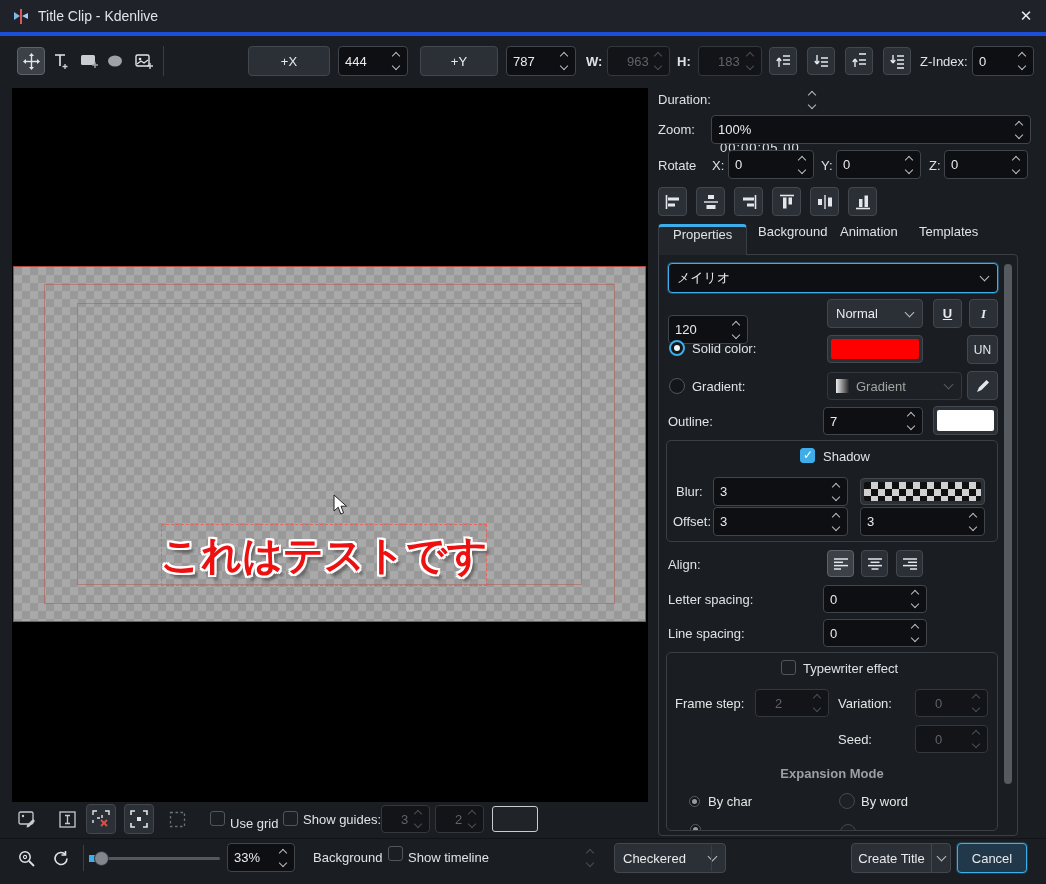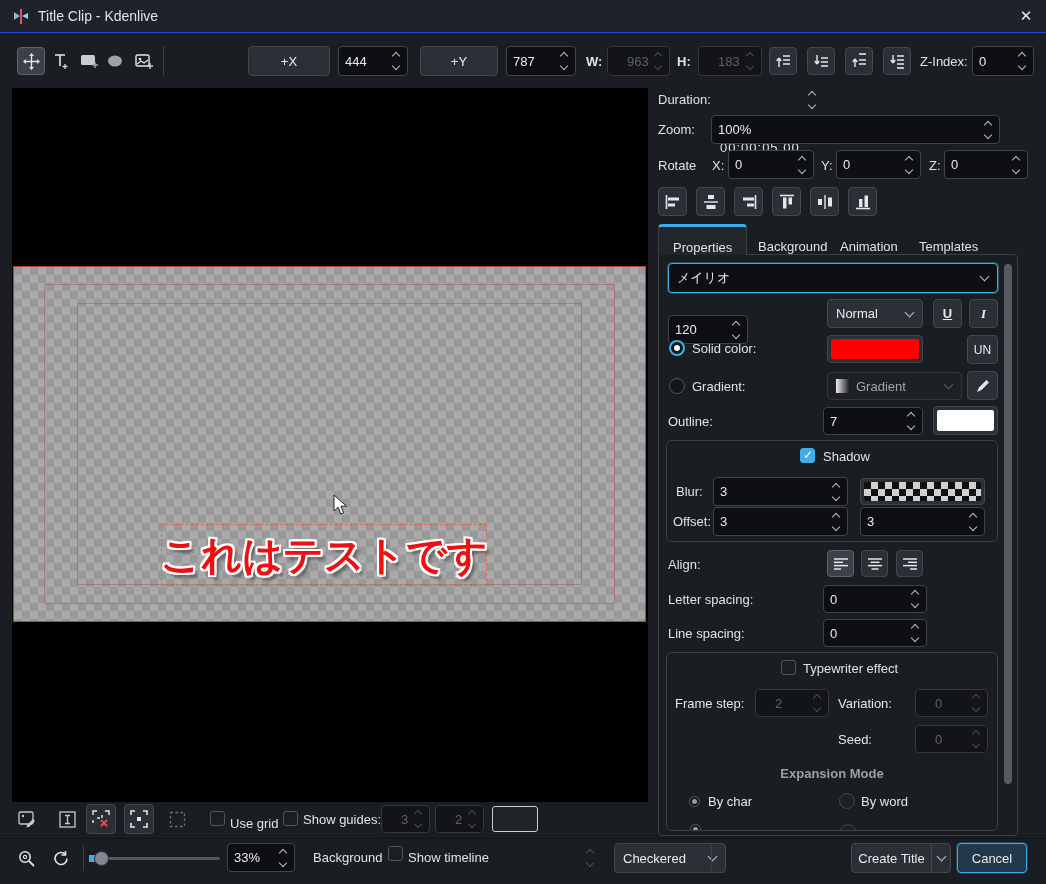--- a/index.html
+++ b/index.html
@@ -2,21 +2,21 @@
 <html><head>
 <meta charset="utf-8">
 <style>
   html,body{margin:0;padding:0;background:#0b0d0f;}
   .win{position:relative;width:1046px;height:884px;background:#1a1e22;font-family:"Liberation Sans",sans-serif;color:#e8eaec;overflow:hidden;outline:1px solid #000;}
   .abs{position:absolute;}
   .lbl{position:absolute;font-size:13px;color:#dfe2e6;white-space:nowrap;}
   .dlbl{position:absolute;font-size:13px;color:#e5e5e5;white-space:nowrap;}
   .tc{font-family:Liberation Sans, sans-serif;font-size:13px;letter-spacing:1px;margin-top:48px;}
   
-  .titlebar{position:absolute;left:0;top:0;width:1046px;height:32px;background:#1f2329;border-bottom:1px solid #1d4ed8;}
+  .titlebar{position:absolute;left:0;top:0;width:1046px;height:32px;background:#1f2329;border-bottom:4px solid #1d4ed8;}
   .close{position:absolute;right:0;top:0;width:40px;height:32px;display:flex;align-items:center;justify-content:center;font-size:15px;color:#e8eaec;}
   
   .btn{position:absolute;background:#2b3036;border:1px solid #43484f;border-radius:4px;color:#e8eaec;display:flex;align-items:center;justify-content:center;font-size:13px;box-sizing:border-box;}
   .btn.checked{background:#3b4147;border-color:#5c636a;}
   .flat{position:absolute;background:transparent;border:1px solid transparent;border-radius:4px;display:flex;align-items:center;justify-content:center;box-sizing:border-box;}
   .accentbtn{background:#20384a;border:1px solid #3daee9;box-shadow:0 0 0 1px rgba(61,174,233,.25);}
   
   .spin{position:absolute;display:flex;align-items:center;justify-content:space-between;background:#0d0f12;border:1px solid #40454c;border-radius:4px;padding:0 6px;font-size:13px;color:#e9ebed;box-sizing:border-box;}
   .spin.dis{color:#5d6369;border-color:#33383d;background:#121417;padding-left:19px;}
   .arr{display:flex;flex-direction:column;gap:4px;align-items:center;width:10px;}
@@ -39,21 +39,21 @@
   .cb.on{background:#3daee9;border-color:#3daee9;}
   .cb.on::after{content:"✓";position:absolute;left:2px;top:-1px;font-size:12px;color:#fff;}
   .rb{position:absolute;width:16px;height:16px;border-radius:50%;background:#14171a;border:1px solid #51565c;box-sizing:border-box;}
   .rb.sel{border:2px solid #3daee9;}
   .rb.sel::after{content:"";position:absolute;left:3px;top:3px;width:6px;height:6px;border-radius:50%;background:#f2f4f6;}
   .rb.dsel{width:11px;height:11px;border:1px solid #5a5f65;}
   .rb.dsel::after{content:"";position:absolute;left:2px;top:2px;width:5px;height:5px;border-radius:50%;background:#969ba0;}
   .rb.ddis{border-color:#44494f;background:#1d2125;}
   .group{position:absolute;border:1px solid #3a3f45;border-radius:5px;box-sizing:border-box;}
   
-  .tab{position:absolute;top:224px;height:30px;display:flex;align-items:flex-end;padding:0 14px;font-size:13px;color:#dfe2e6;box-sizing:border-box;}
+  .tab{position:absolute;top:224px;height:30px;display:flex;align-items:flex-start;padding:0 14px;font-size:13px;color:#dfe2e6;box-sizing:border-box;}
   .tab.active{background:#23272c;border:1px solid #3a3f45;border-bottom:none;border-top:3px solid #3daee9;border-radius:4px 4px 0 0;z-index:3;height:31px;}
   
   .checker-lg{background:conic-gradient(#a9a9a9 0 25%,#999999 0 50%,#a9a9a9 0 75%,#999999 0);background-size:16px 16px;}
   .checker-sm{background:conic-gradient(#d0d0d0 0 25%,#101010 0 50%,#d0d0d0 0 75%,#101010 0);background-size:14px 14px;}
   .sep{position:absolute;width:1px;background:#3a3f45;}
   .swatch{position:absolute;border:1px solid #4a4f55;border-radius:3px;box-sizing:border-box;}
   
   .cv-text{position:absolute;font-size:40px;font-weight:bold;color:#ee1010;white-space:nowrap;
     text-shadow:-2px -2px 0 #fff,2px -2px 0 #fff,-2px 2px 0 #fff,2px 2px 0 #fff,-2px 0 0 #fff,2px 0 0 #fff,0 -2px 0 #fff,0 2px 0 #fff,4px 5px 3px rgba(50,50,50,.55);}
   .guide{position:absolute;border:1px solid rgba(190,70,60,.45);box-sizing:border-box;}
@@ -189,21 +189,21 @@
         <path d="M1 1 L1 17 L5.2 13.2 L7.8 20 L10.6 18.9 L8 12.2 L13.5 12.2 Z" fill="#fff" stroke="#222" stroke-width="1"></path>
       </svg>
     </span>
   </div>
 
   <span class="lbl" style="left:658px;top:92px;">Duration:</span>
   <span class="lbl tc" style="left:720px;top:92px;">00:00:05,00</span>
   <span class="bar-arr" style="left:806px;top:92px;"></span>
 
   <span class="lbl" style="left:658px;top:122px;">Zoom:</span>
-  <div class="spin" style="left:711px;top:115px;width:289px;height:29px;">
+  <div class="spin" style="left:711px;top:115px;width:320px;height:29px;">
     <span>100%</span>
       <span class="arr"></span>
   </div>
 
   <span class="lbl" style="left:658px;top:158px;">Rotate</span>
   <span class="lbl" style="left:712px;top:158px;">X:</span>
   <div class="spin" style="left:728px;top:150px;width:86px;height:29px;">
     <span>0</span>
       <span class="arr"></span>
   </div>

